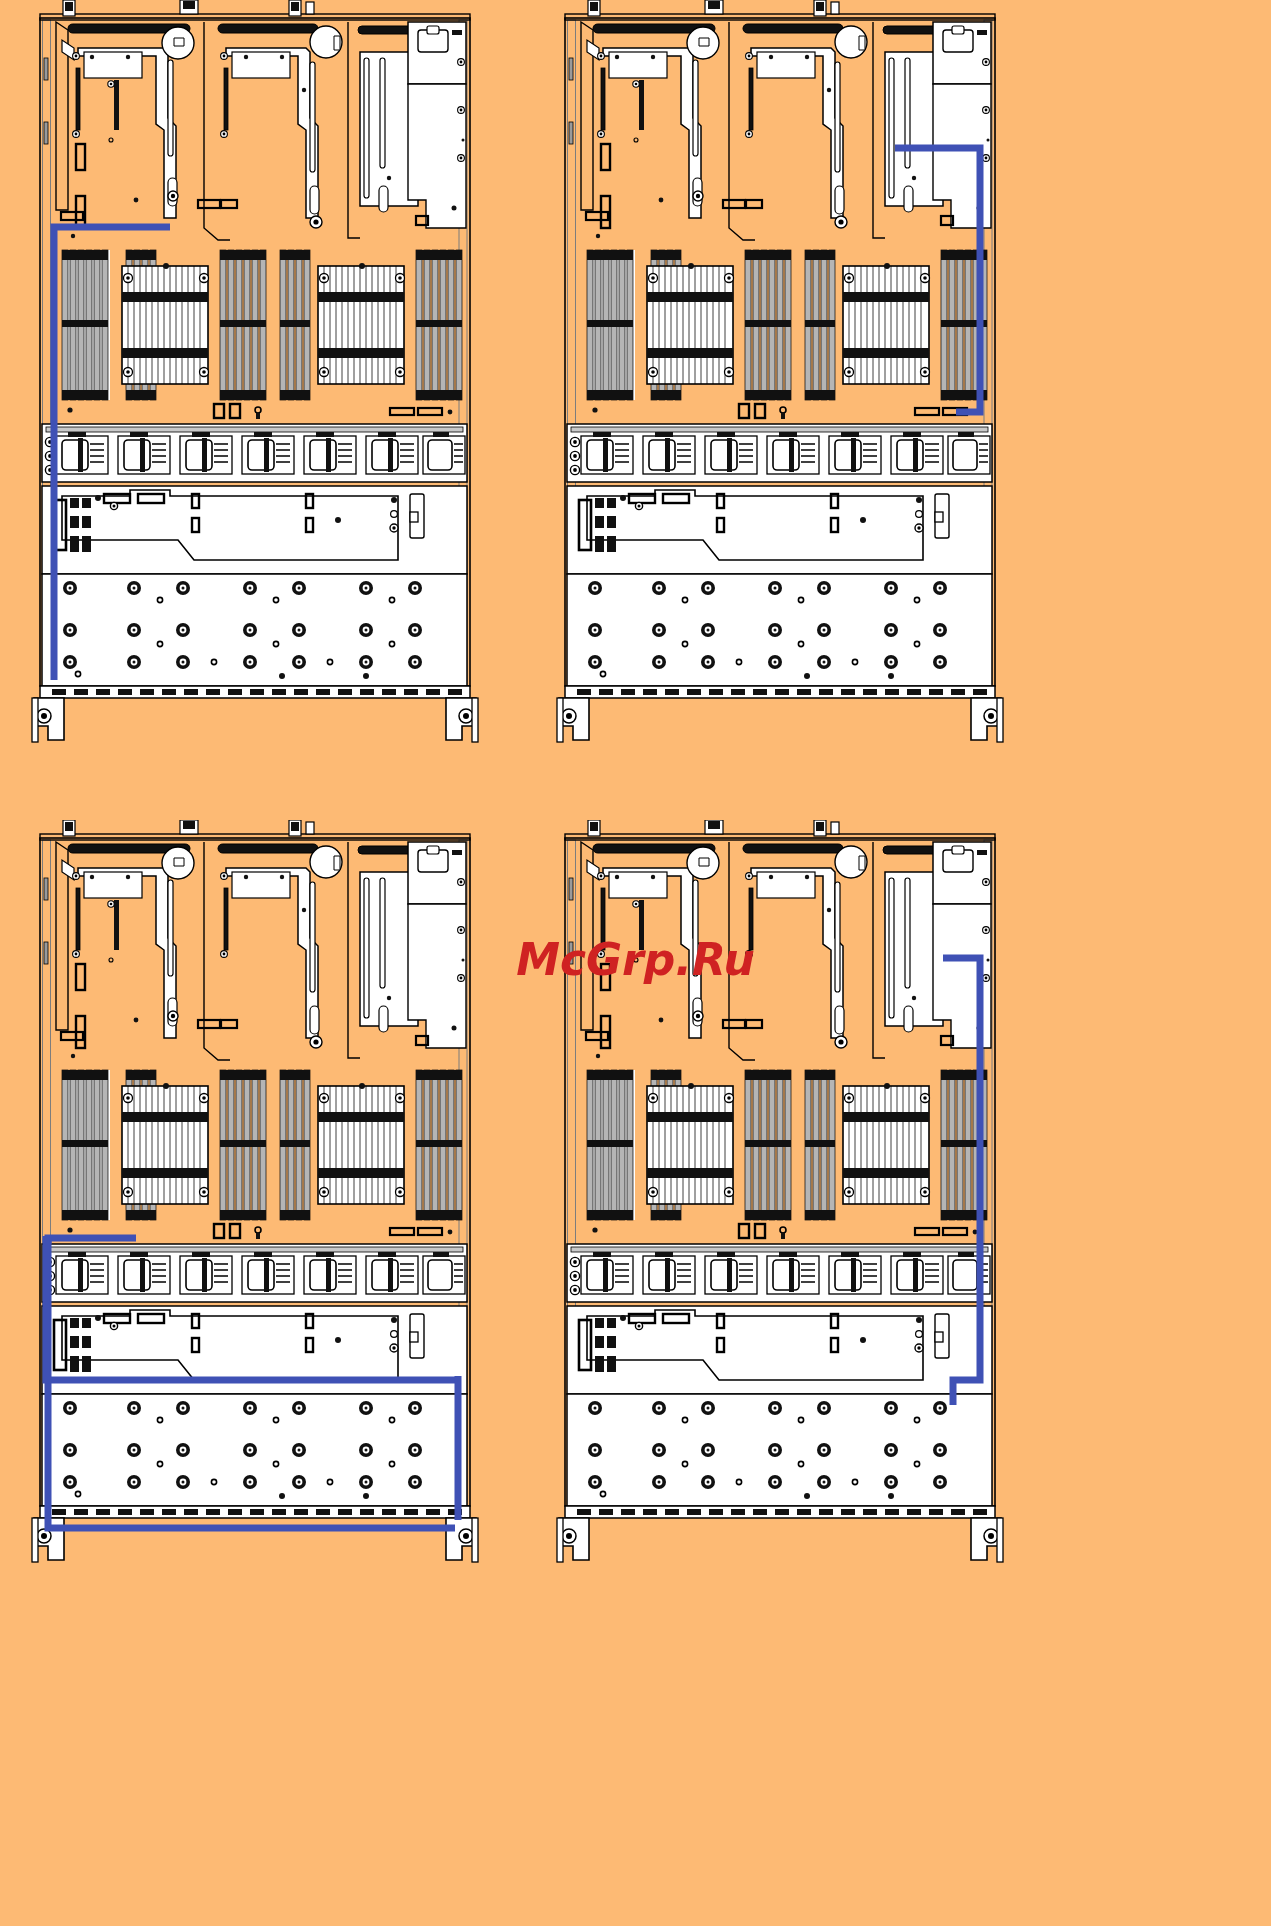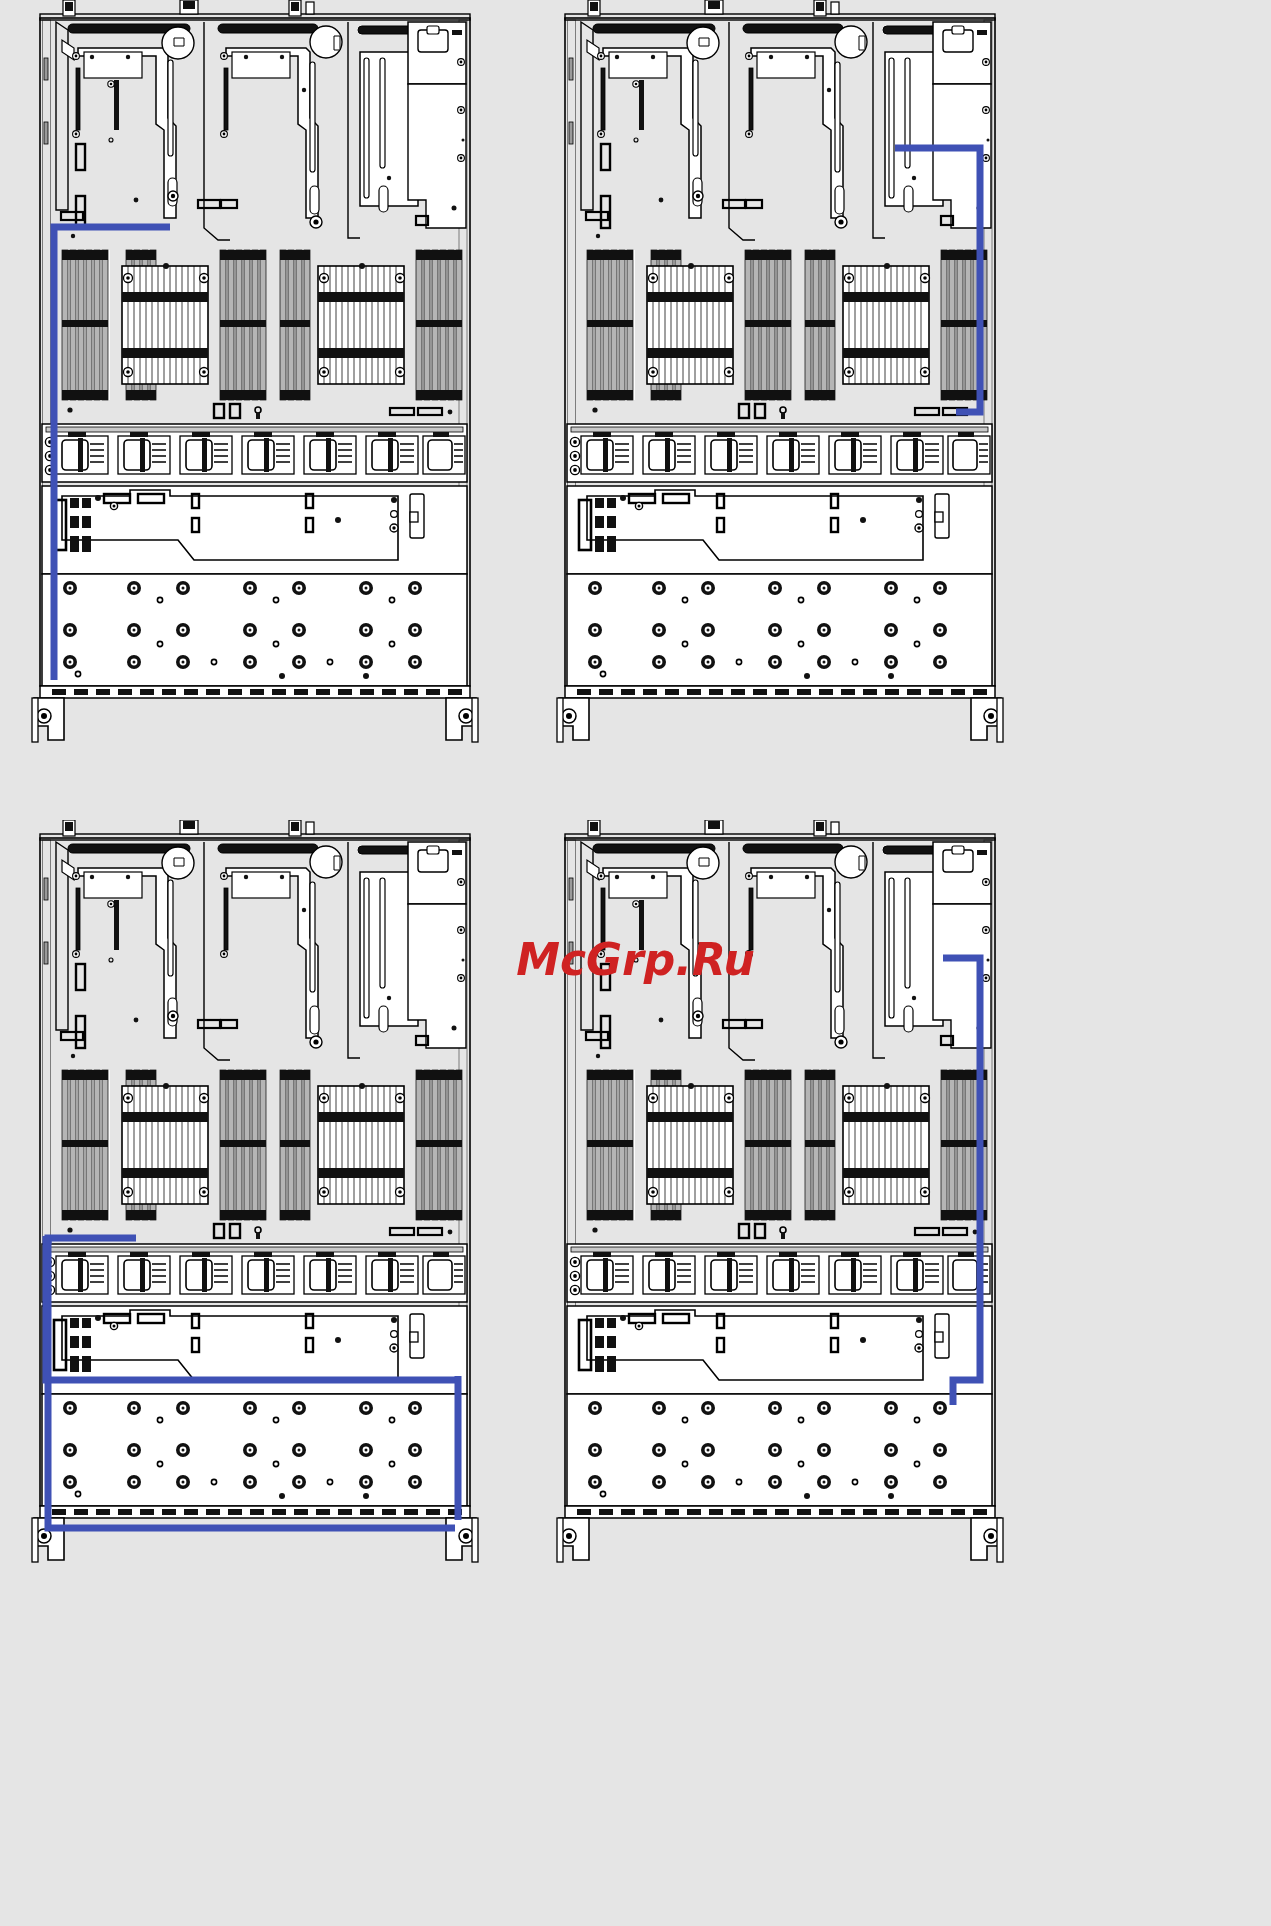--- a/index.html
+++ b/index.html
@@ -1,18 +1,18 @@
 <!DOCTYPE html>
 <html><head>
 <meta charset="utf-8">
 <style>
   html,body{margin:0;padding:0;background:#ffffff;}
   body{width:1271px;height:1926px;position:relative;overflow:hidden;
        font-family:"Liberation Sans", sans-serif;}
-  #stage{position:absolute;left:0;top:0;width:1271px;height:1926px;background:#e5e5e5;}
+  #stage{position:absolute;left:0;top:0;width:1271px;height:1926px;background:#fdba74;}
   .panel{position:absolute;}
   .panel svg{display:block;}
   #watermark{
     position:absolute;
     left:0; top:934px; width:1271px;
     text-align:center;
     font-family:"DejaVu Sans", sans-serif;
     font-style:italic;
     font-weight:bold;
     font-size:44px;

